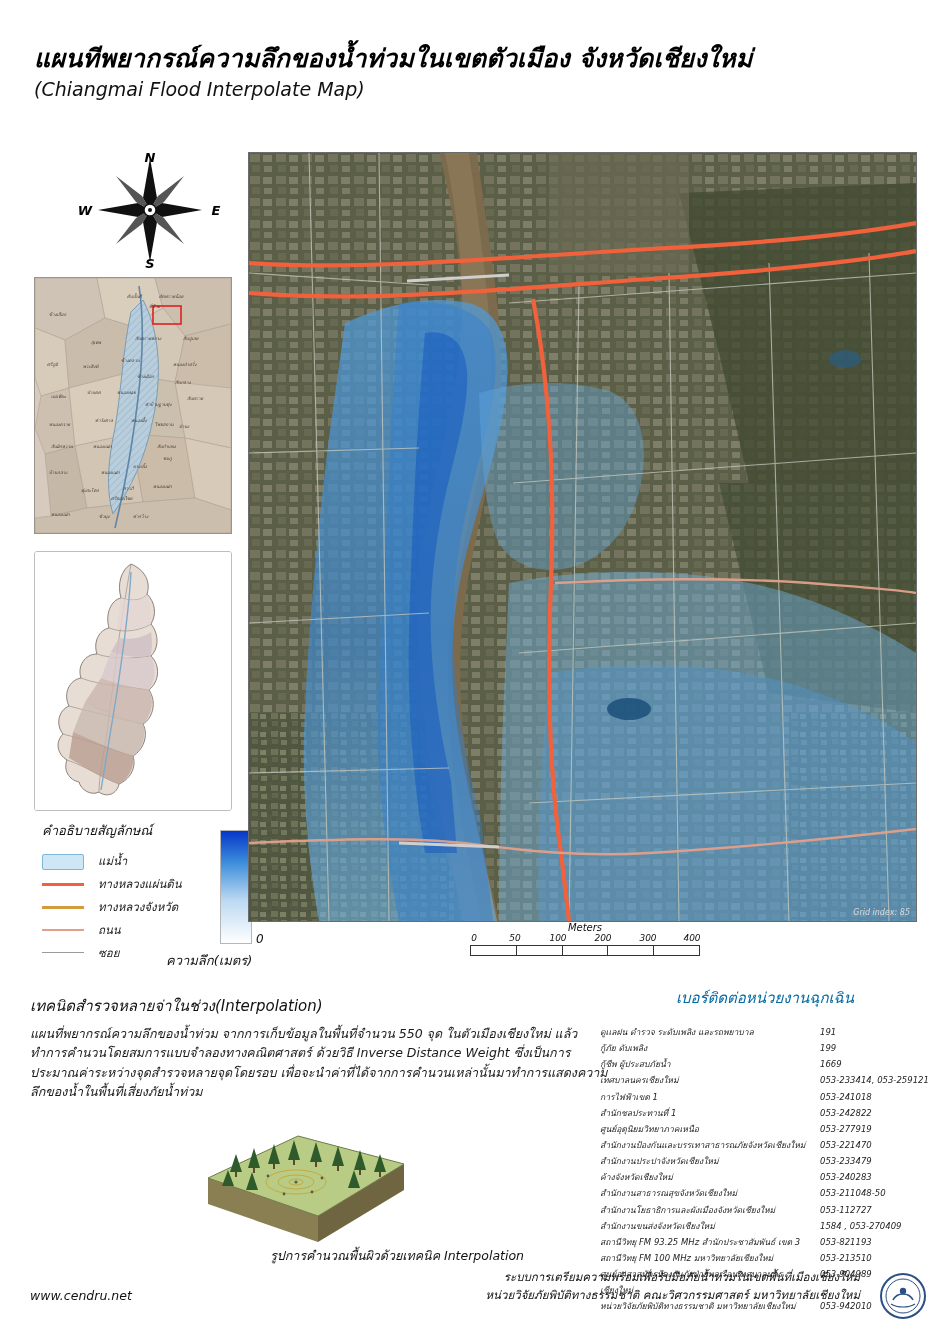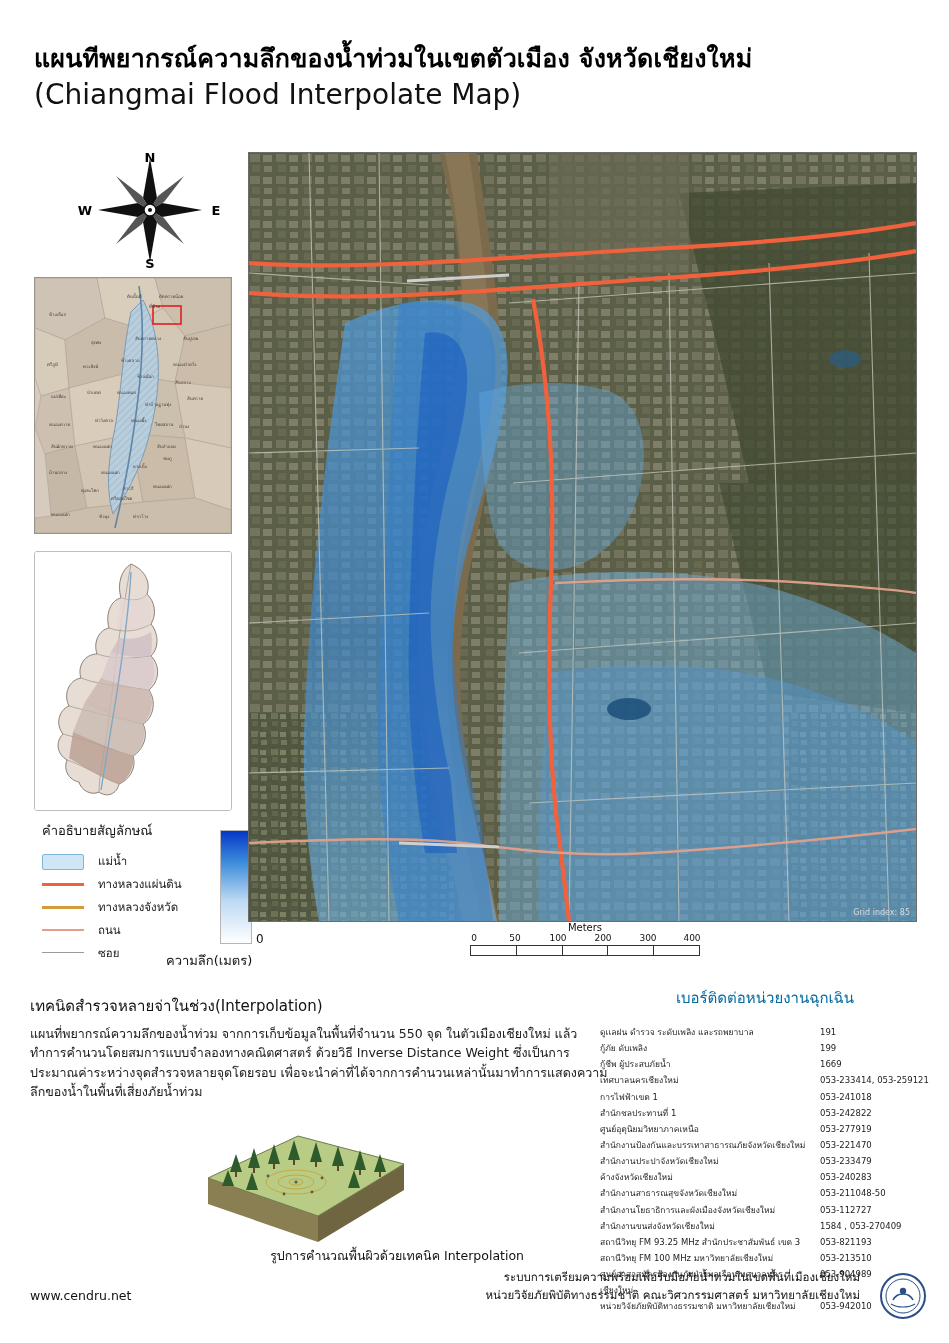--- a/index.html
+++ b/index.html
@@ -1,26 +1,26 @@
 <!DOCTYPE html>
 <html lang="th"><head>
 <meta charset="utf-8">
 <style>
   html,body{margin:0;padding:0;}
   body{
     width:949px;height:1343px;background:#ffffff;
     font-family:"DejaVu Sans","Liberation Sans",sans-serif;
     color:#1a1a1a;position:relative;overflow:hidden;
   }
-  .page{position:relative;width:949px;height:1021px;}
+  .page{position:relative;width:949px;height:1021px;font-style:italic;}
 
   
   .title-block{position:absolute;left:34px;top:44px;width:880px;}
   .title-th{font-size:25px;font-weight:bold;letter-spacing:.2px;line-height:1.18;color:#000;}
-  .title-en{font-size:28px;font-weight:normal;line-height:1.2;color:#111;margin-top:4px;}
+  .title-en{font-size:19px;font-weight:normal;line-height:1.2;color:#111;margin-top:4px;}
 
   
   .compass{position:absolute;left:70px;top:150px;width:160px;height:120px;}
   .compass svg{display:block;}
 
   
   .inset1{position:absolute;left:34px;top:277px;width:196px;height:255px;
           background:#d8cfc4;border:1px solid #9b9289;overflow:hidden;}
   .inset2{position:absolute;left:34px;top:551px;width:196px;height:258px;
           background:#ffffff;border:1px solid #bdbdbd;border-radius:3px;overflow:hidden;}

